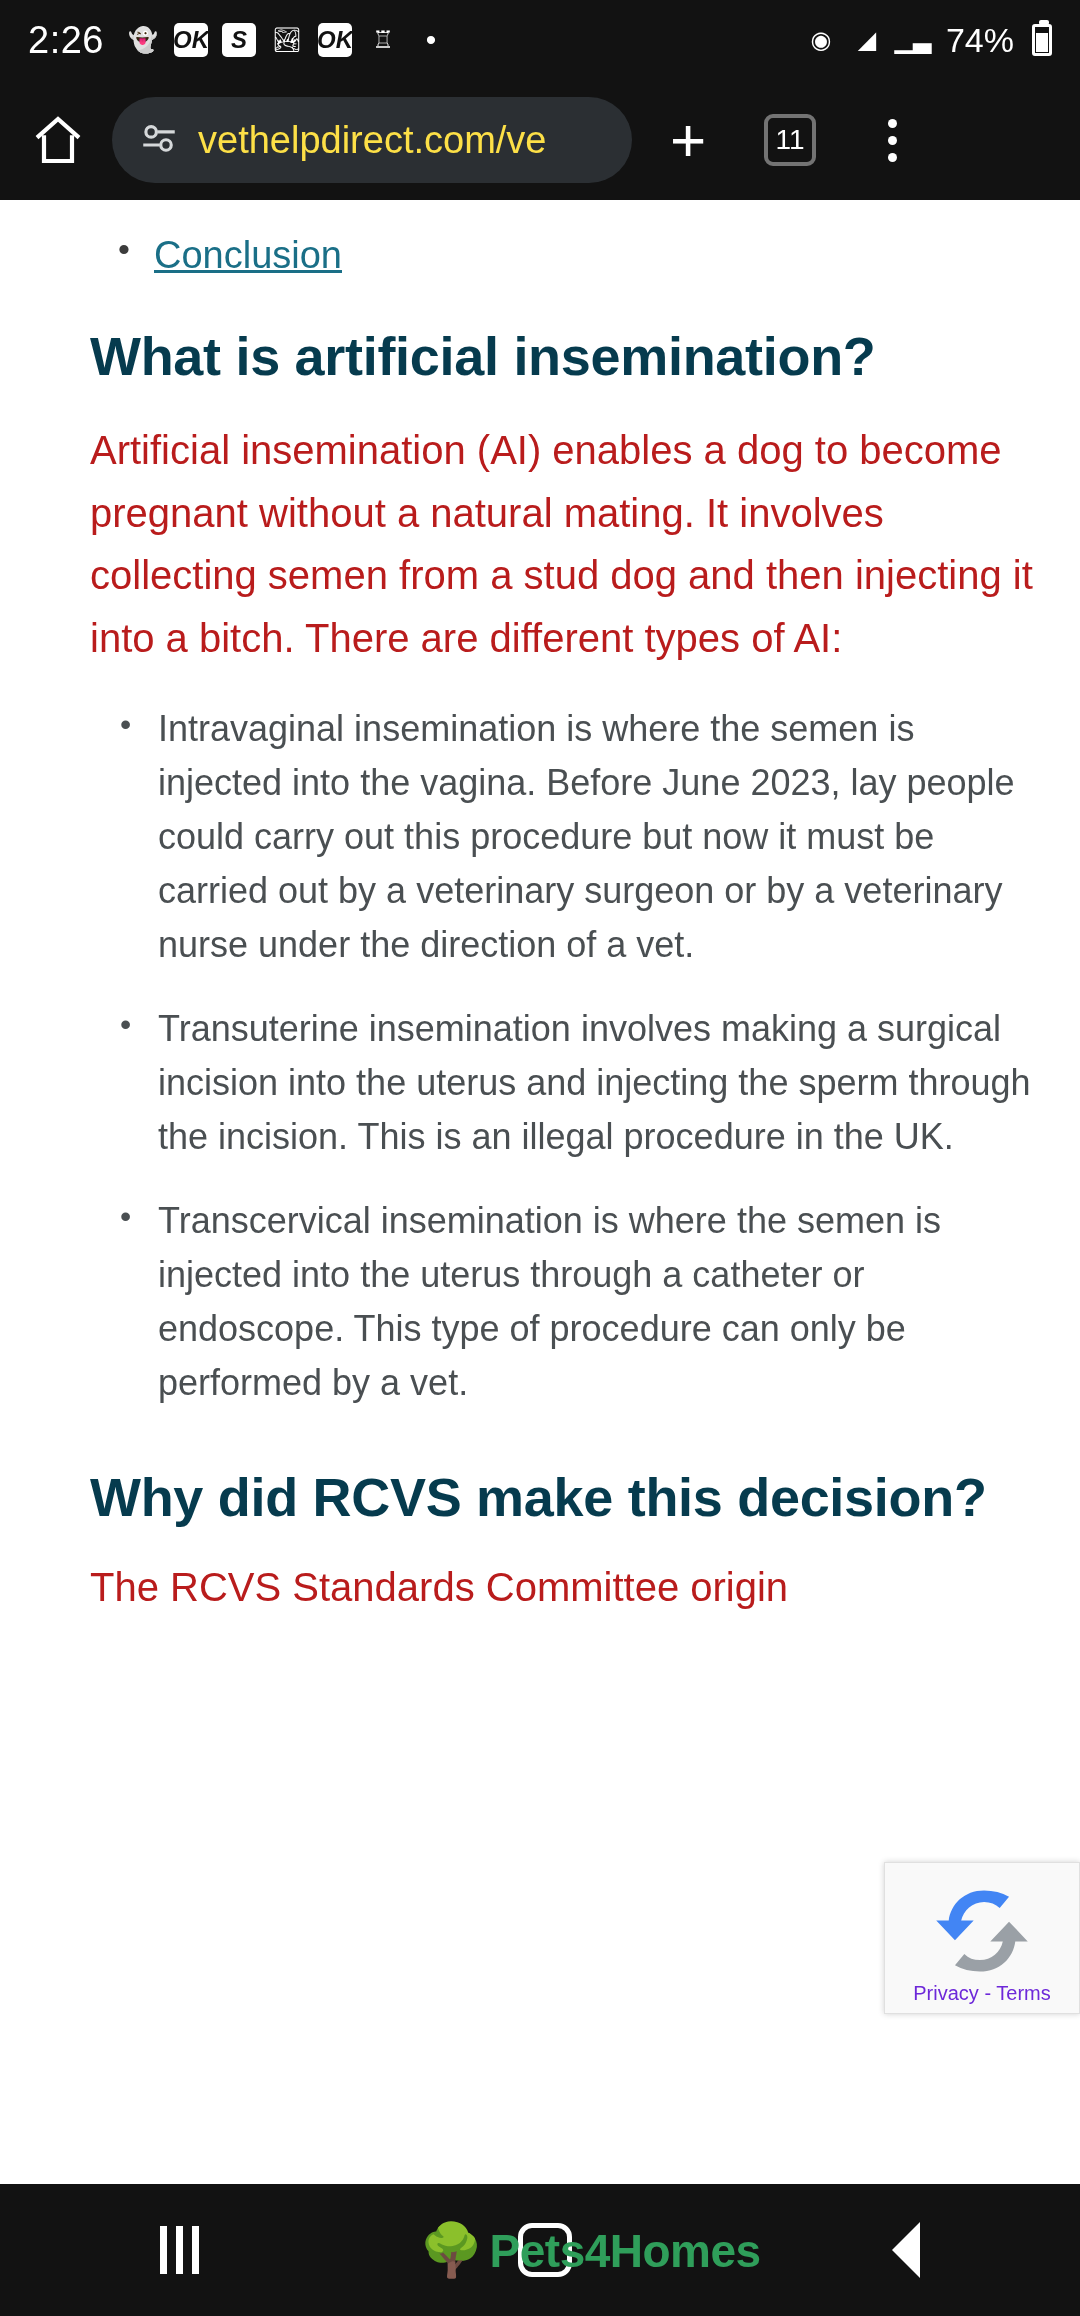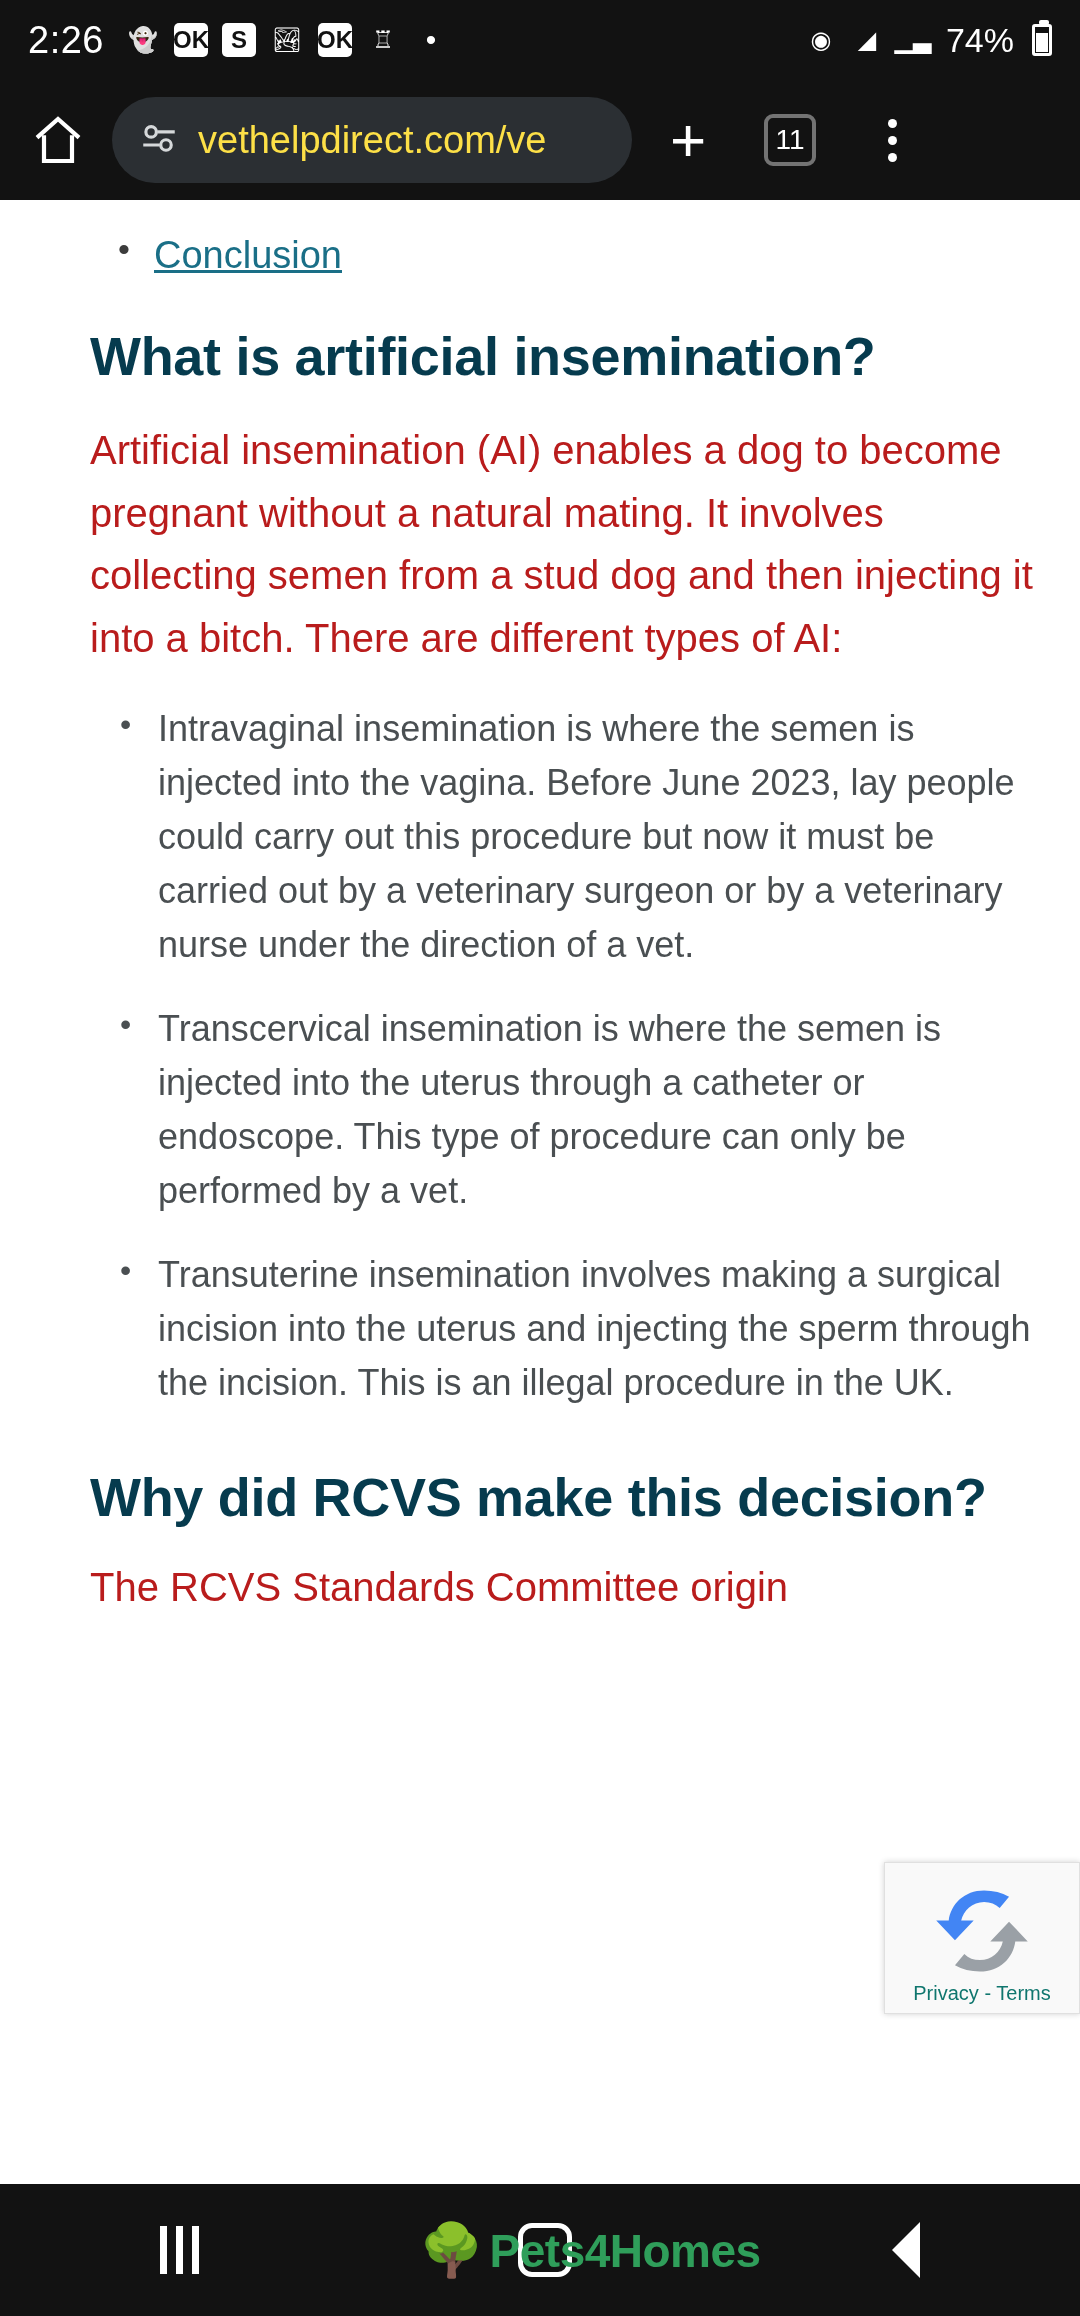--- a/index.html
+++ b/index.html
@@ -31,21 +31,21 @@
   }
   .status-icons-left { display: flex; align-items: center; gap: 14px; }
   .sicon {
     width: 34px; height: 34px;
     display: flex; align-items: center; justify-content: center;
     font-size: 24px; line-height: 1;
     color: #ffffff;
   }
   .sicon.boxed {
     background: #ffffff; color: #121212;
-    border-radius: 5px; font-weight: bold; font-size: 24px;
+    border-radius: 5px; font-weight: bold; font-size: 24px; font-style: italic;
   }
   .sicon.dot { font-size: 30px; }
   .status-spacer { flex: 1 1 auto; }
   .status-icons-right { display: flex; align-items: center; gap: 12px; }
   .battery-text { font-size: 34px; margin-left: 4px; }
   .batt {
     width: 20px; height: 32px; border: 3px solid #fff; border-radius: 3px;
     position: relative; margin-left: 6px;
   }
   .batt:before {
@@ -167,21 +167,21 @@
     border: 1px solid #e0e0e0;
     box-shadow: 0 0 6px rgba(0,0,0,.18);
     display: flex; flex-direction: column; align-items: center; justify-content: flex-end;
     padding-bottom: 8px;
   }
   .recaptcha .rc-logo {
     width: 104px; height: 98px; margin-bottom: 2px;
     position: relative;
   }
   .recaptcha .rc-text {
-    font-size: 20px; color: #0f766e; white-space: nowrap;
+    font-size: 20px; color: #6d28d9; white-space: nowrap;
   }
 
   
   .navbar {
     height: 132px;
     background: #121212;
     display: flex; align-items: center; justify-content: space-around;
     flex: 0 0 auto;
     position: relative;
   }
@@ -279,22 +279,22 @@
         <a class="toc-link" href="#">Conclusion</a>
       </li>
     </ul>
 
     <h2 class="section-title">What is artificial insemination?</h2>
 
     <p class="body">Artificial insemination (AI) enables a dog to become pregnant without a natural mating. It involves collecting semen from a stud dog and then injecting it into a bitch. There are different types of AI:</p>
 
     <ul class="bullets">
       <li>Intravaginal insemination is where the semen is injected into the vagina. Before June 2023, lay people could carry out this procedure but now it must be carried out by a veterinary surgeon or by a veterinary nurse under the direction of a vet.</li>
+      <li>Transuterine insemination involves making a surgical incision into the uterus and injecting the sperm through the incision. This is an illegal procedure in the UK.</li>
       <li>Transcervical insemination is where the semen is injected into the uterus through a catheter or endoscope. This type of procedure can only be performed by a vet.</li>
-      <li>Transuterine insemination involves making a surgical incision into the uterus and injecting the sperm through the incision. This is an illegal procedure in the UK.</li>
     </ul>
 
     <h2 class="section-title second">Why did RCVS make this decision?</h2>
 
     <p class="body tail">The RCVS Standards Committee origin</p>
 
     <div class="recaptcha">
       <div class="rc-logo">
         <svg width="104" height="98" viewBox="0 0 100 94">
           <path d="M52 8 C33 8 20 21 18 37 L6 37 L24 56 L42 37 L30 37 C32 27 41 19 52 19 C58 19 63 21 67 25 L76 14 C69 10 61 8 52 8 Z" fill="#4285f4"></path>

